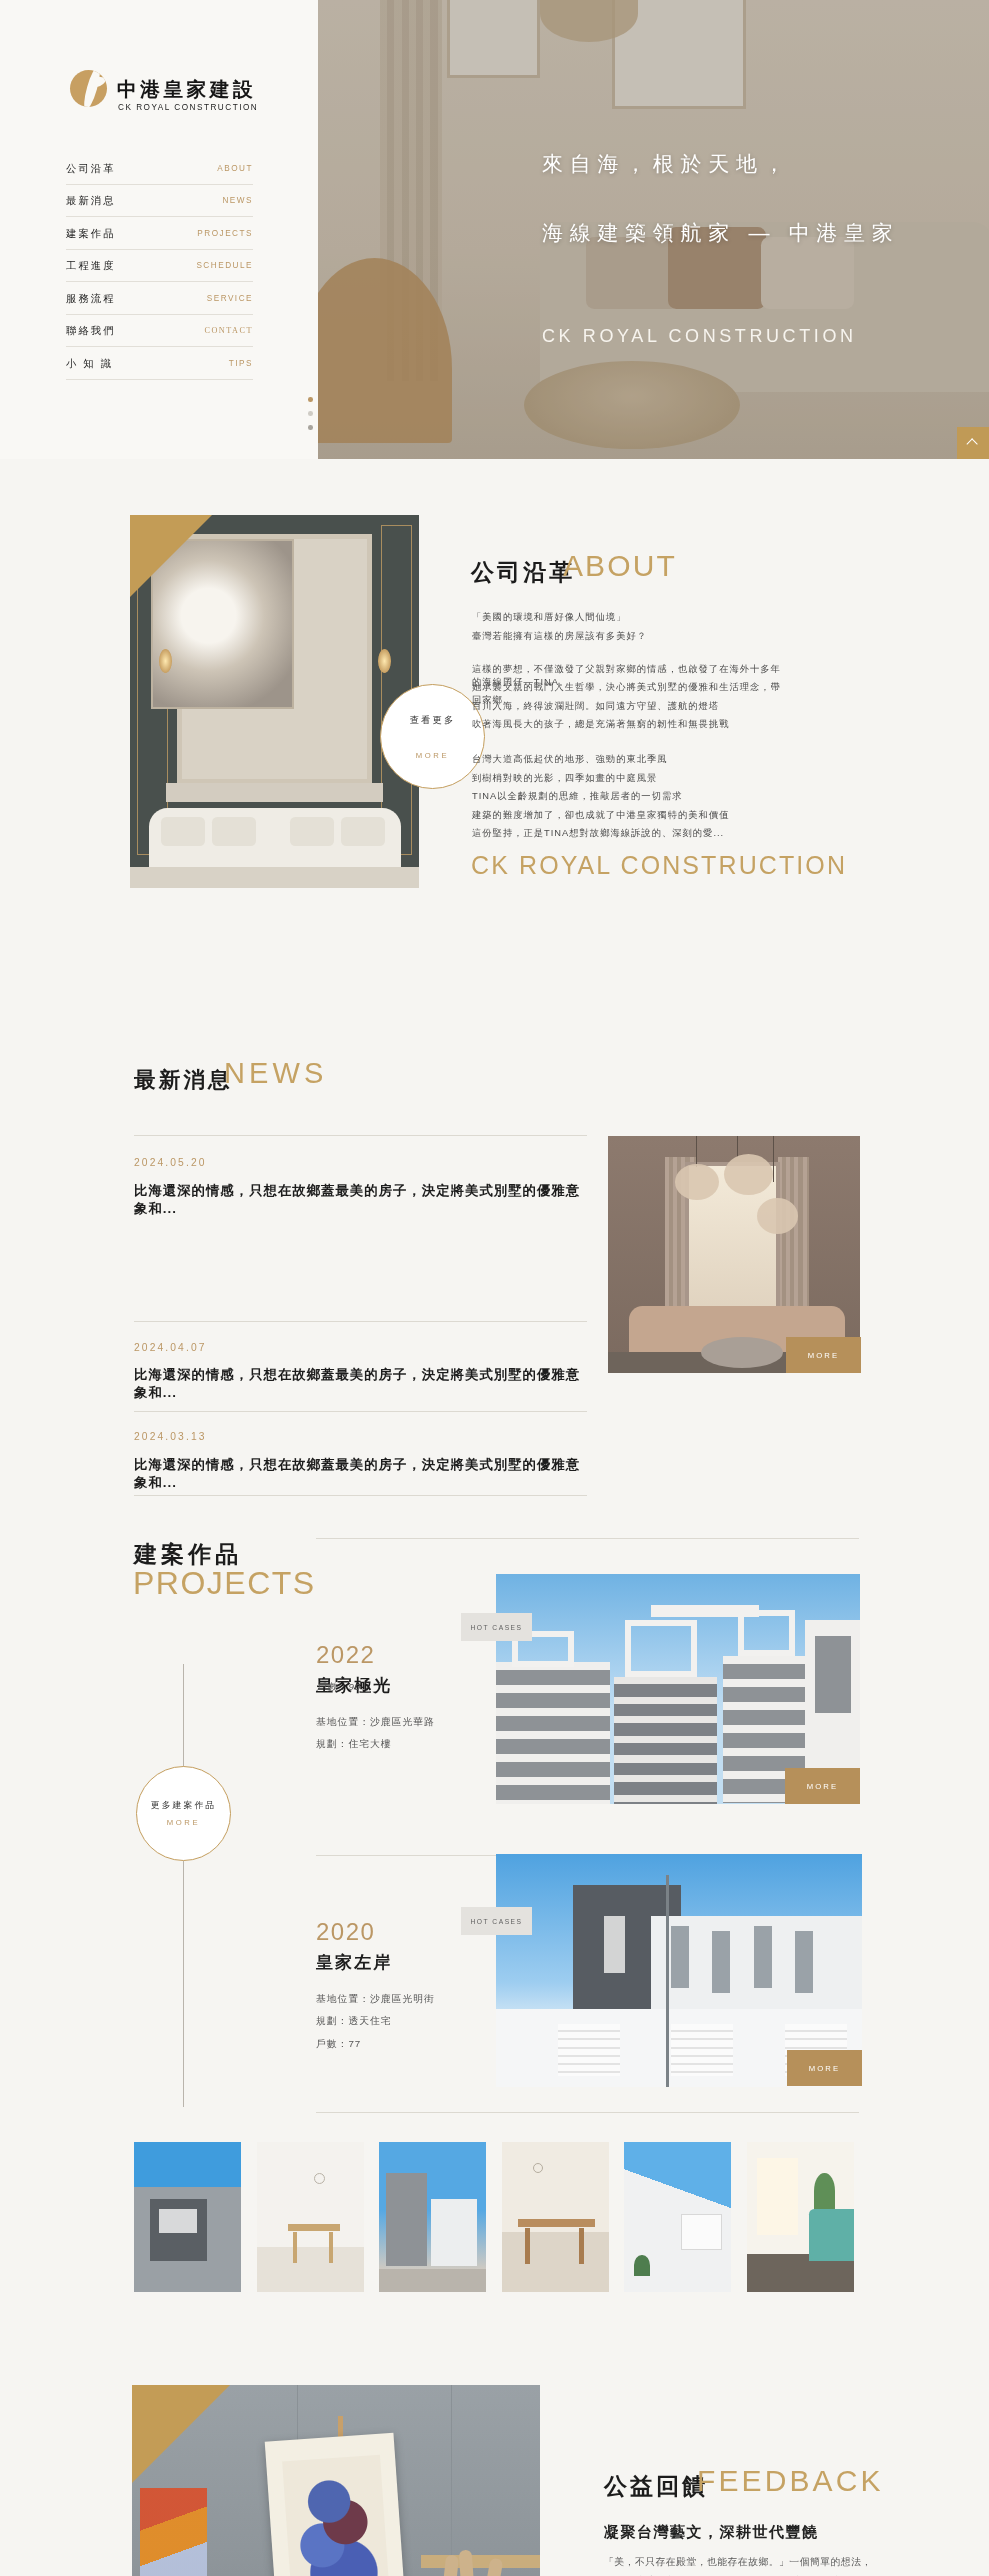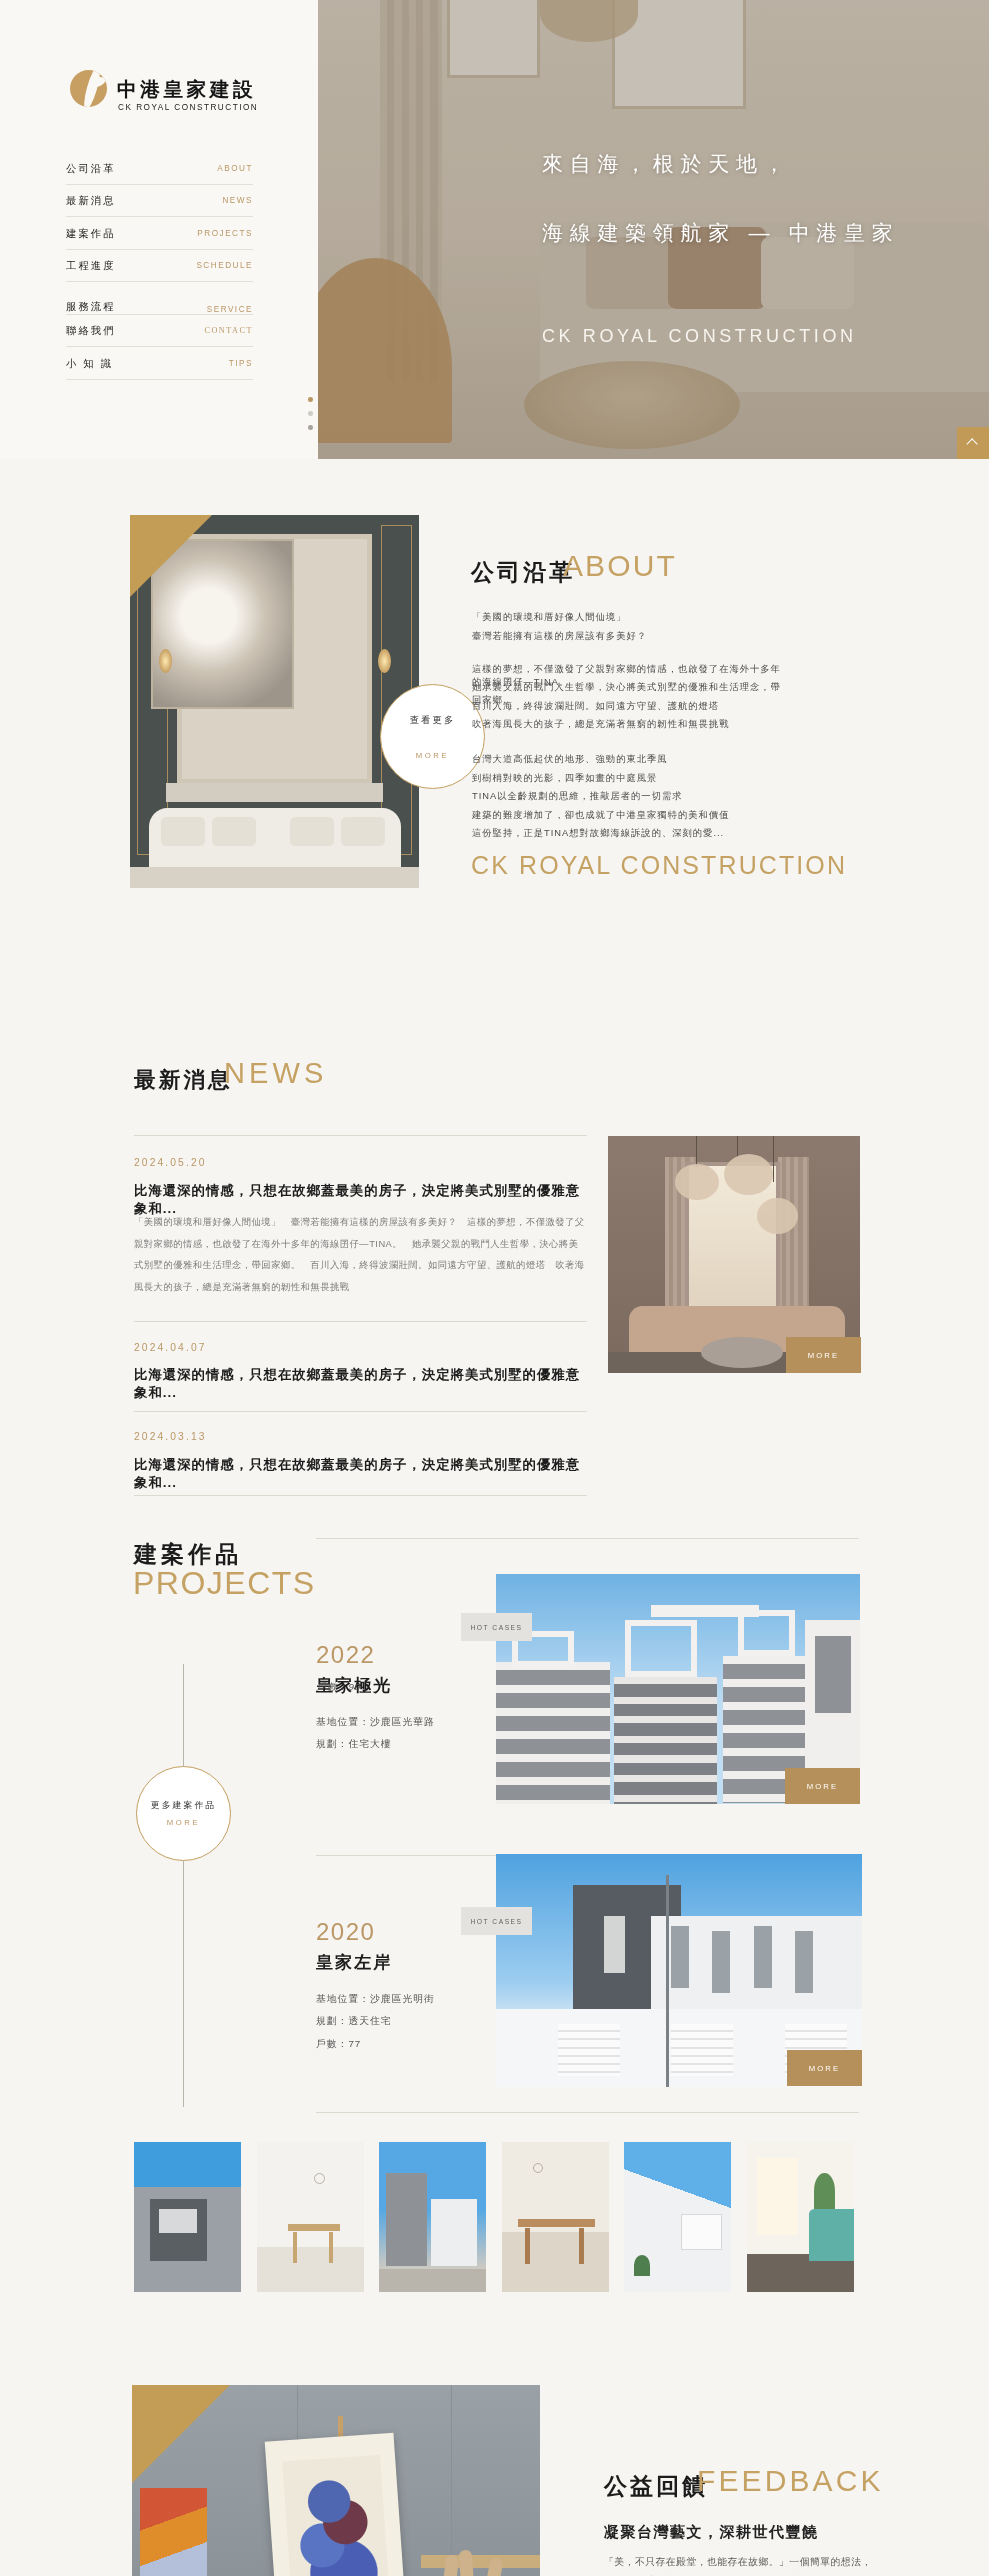--- a/index.html
+++ b/index.html
@@ -140,21 +140,21 @@
       <span class="en">NEWS</span>
       </div>
     <div class="side-nav-item" style="top:218px;">
       <span class="zh">建案作品</span>
       <span class="en">PROJECTS</span>
       </div>
     <div class="side-nav-item" style="top:250px;">
       <span class="zh">工程進度</span>
       <span class="en">SCHEDULE</span>
       </div>
-    <div class="side-nav-item" style="top:283px;align-items:flex-end;">
+    <div class="side-nav-item" style="top:283px;">
       <span class="zh">服務流程</span>
       <span class="en">SERVICE</span>
       </div>
     <div class="side-nav-item" style="top:315px;font-family:Liberation Serif, serif;">
       <span class="zh">聯絡我們</span>
       <span class="en">CONTACT</span>
       </div>
     <div class="side-nav-item" style="top:348px;">
       <span class="zh">小 知 識</span>
       <span class="en">TIPS</span>
@@ -218,21 +218,20 @@
   <div class="about-line" style="top:790px;">TINA以全齡規劃的思維，推敲居者的一切需求</div>
   <div class="about-line" style="top:809px;">建築的難度增加了，卻也成就了中港皇家獨特的美和價值</div>
   <div class="about-line" style="top:827px;">這份堅持，正是TINA想對故鄉海線訴說的、深刻的愛...</div>
   <div id="about-brand" class="abs serif">CK ROYAL CONSTRUCTION</div>
 
   <div class="abs sec-title-zh" style="left:134px;top:1065px;font-size:21.6px;letter-spacing:3.1px;">最新消息</div>
   <div class="abs sec-title-en serif" style="left:224px;top:1057px;font-size:29px;letter-spacing:4.1px;">NEWS</div>
   <div class="hr" style="left:134px;top:1135px;width:453px;"></div>
   <div class="news-date" style="top:1157px;">2024.05.20</div>
   <div class="news-title" style="top:1182px;">比海還深的情感，只想在故鄉蓋最美的房子，決定將美式別墅的優雅意象和...</div>
-  <div id="news-excerpt">「美國的環境和厝好像人間仙境」　臺灣若能擁有這樣的房屋該有多美好？　這樣的夢想，不僅激發了父親對家鄉的情感，也啟發了在海外十多年的海線囝仔—TINA。　她承襲父親的戰鬥人生哲學，決心將美式別墅的優雅和生活理念，帶回家鄉。　百川入海，終得波瀾壯闊。如同遠方守望、護航的燈塔　吹著海風長大的孩子，總是充滿著無窮的韌性和無畏挑戰</div>
   <div class="hr" style="left:134px;top:1321px;width:453px;"></div>
   <div class="news-date" style="top:1342px;">2024.04.07</div>
   <div class="news-title" style="top:1366px;">比海還深的情感，只想在故鄉蓋最美的房子，決定將美式別墅的優雅意象和...</div>
   <div class="hr" style="left:134px;top:1411px;width:453px;"></div>
   <div class="news-date" style="top:1431px;">2024.03.13</div>
   <div class="news-title" style="top:1456px;">比海還深的情感，只想在故鄉蓋最美的房子，決定將美式別墅的優雅意象和...</div>
   <div class="hr" style="left:134px;top:1495px;width:453px;"></div>
   <div id="news-img" class="photo">
     <div class="curtain" style="left:57px;"></div>
     <div class="curtain" style="left:170px;"></div>

